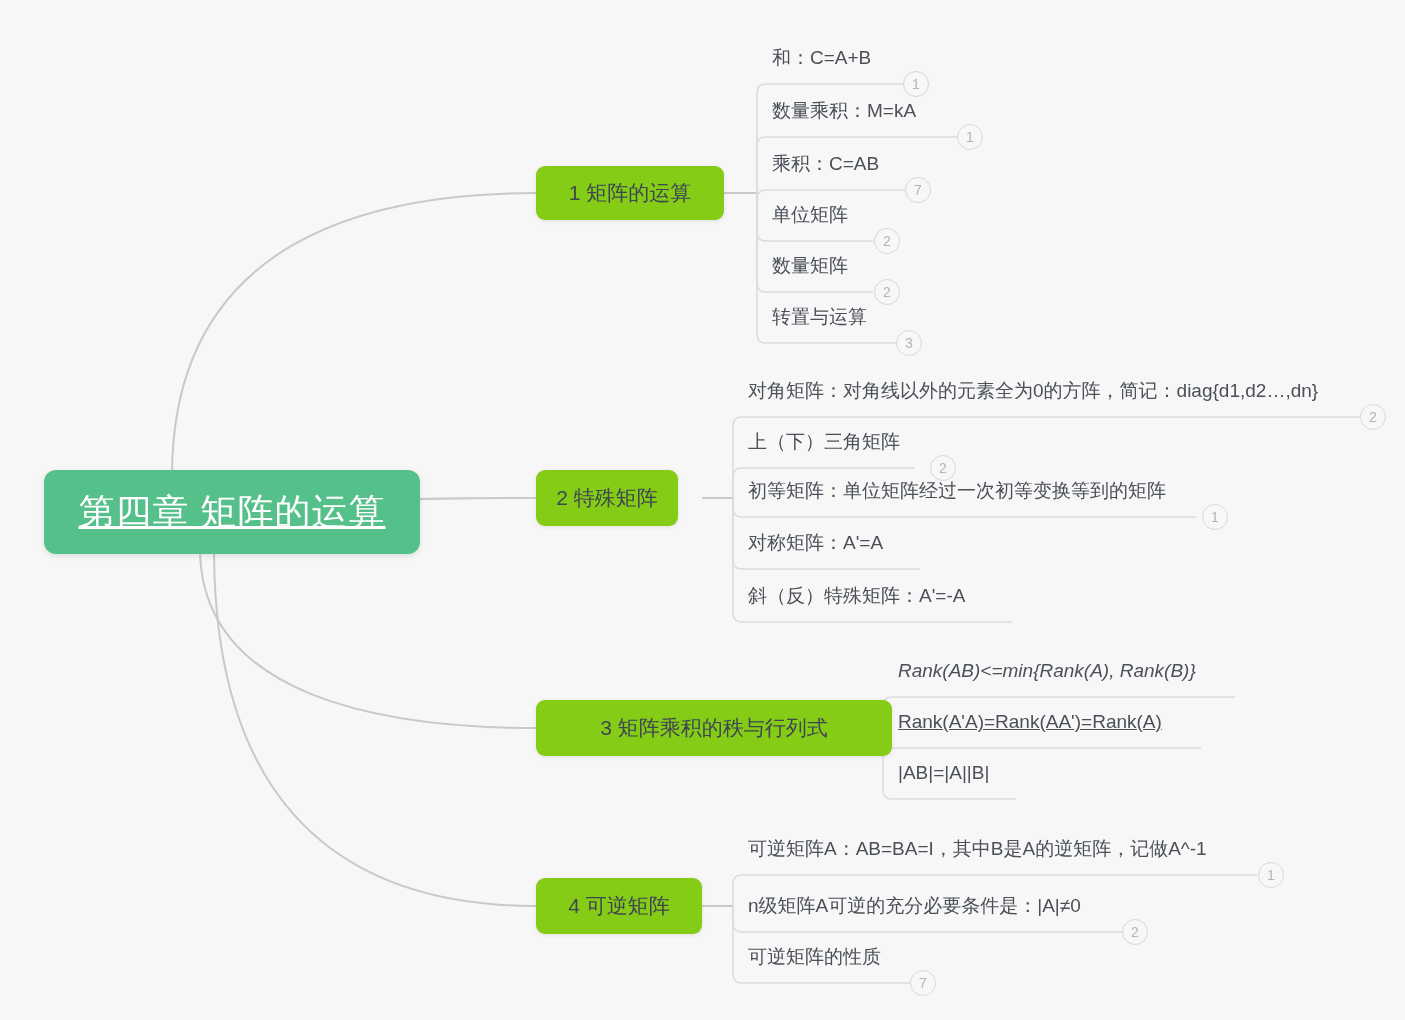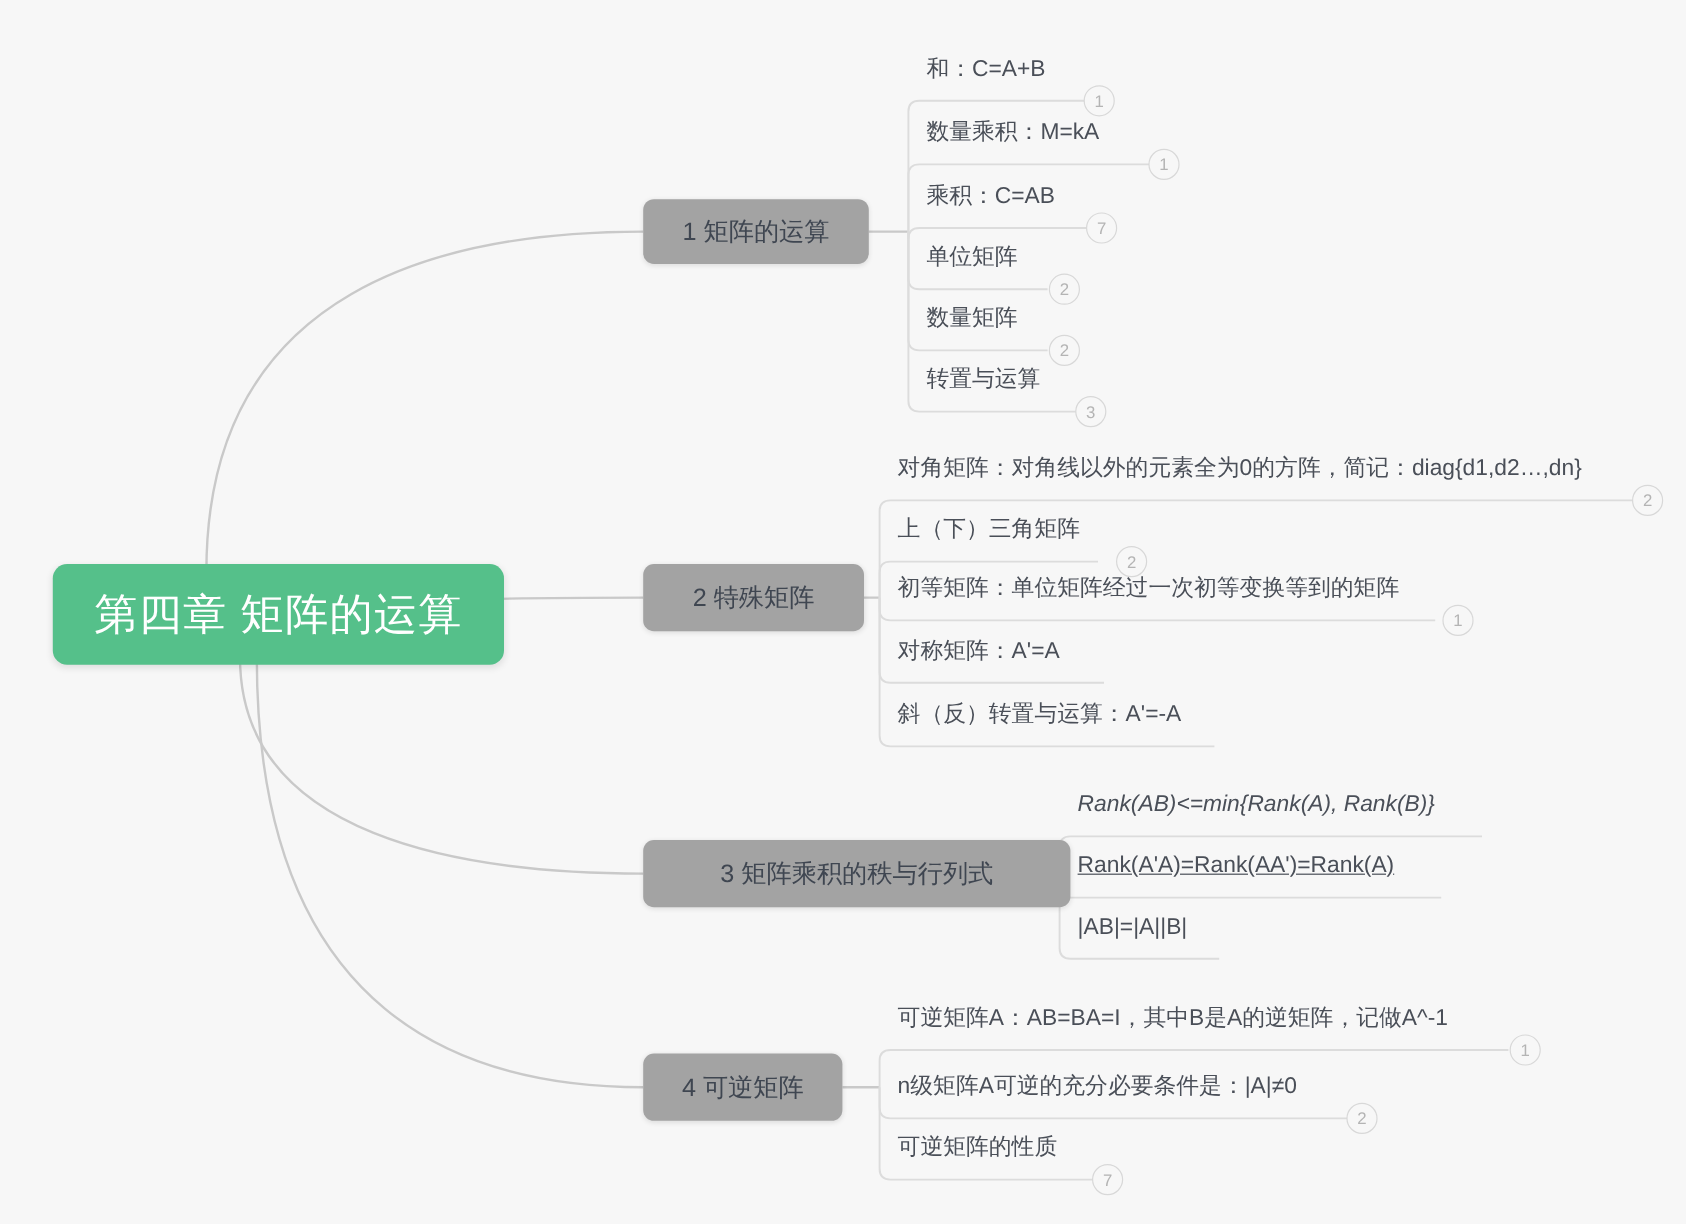--- a/index.html
+++ b/index.html
@@ -58,21 +58,21 @@
     padding: 0 26px;
   }
 
   
   .branch-node {
     position: absolute;
     z-index: 3;
     display: flex;
     align-items: center;
     justify-content: center;
-    background: #a3a3a3;
+    background: #84cc16;
     border-radius: 9px;
     color: #3f4651;
     font-size: 21px;
     box-shadow: 0 1px 4px rgba(0,0,0,0.10);
     box-sizing: border-box;
     padding: 0 18px;
     white-space: nowrap;
   }
 
   
@@ -128,51 +128,51 @@
       <path d="M 883 728 L 883 706 Q 883 697, 892 697 L 1235 697" class="leafline"></path>
       <path d="M 883 728 L 883 739 Q 883 748, 892 748 L 1201 748" class="leafline"></path>
       <path d="M 883 728 L 883 790 Q 883 799, 892 799 L 1016 799" class="leafline"></path>
       <path d="M 214 548 C 214 850.72, 391.1 906, 536 906"></path>
       <path d="M 702 906 L 733 906"></path>
       <path d="M 733 906 L 733 884 Q 733 875, 742 875 L 1257 875" class="leafline"></path>
       <path d="M 733 906 L 733 923 Q 733 932, 742 932 L 1123 932" class="leafline"></path>
       <path d="M 733 906 L 733 974 Q 733 983, 742 983 L 923 983" class="leafline"></path>
     </svg>
 
-  <div class="root-node" id="root-node" style="left: 44px; top: 470px; width: 376px; height: 84px; background: rgb(85, 192, 138); color: rgb(255, 255, 255);">
+  <div class="root-node" id="root-node" style="left: 44px; top: 470px; width: 376px; height: 84px; background: rgb(85, 192, 138); color: rgb(255, 255, 255); text-decoration: underline;">
     <span>第四章 矩阵的运算</span>
   </div>
 
   <div id="nodes">
       <div class="branch-node" style="left: 536px; top: 166px; width: 188px; height: 54px;">
         <span>1 矩阵的运算</span>
       </div>
       <div class="leaf-node" style="left: 772px; top: 48px;">和：C=A+B</div>
       <div class="badge" style="left: 903px; top: 71px;">1</div>
       <div class="leaf-node" style="left: 772px; top: 101px;">数量乘积：M=kA</div>
       <div class="badge" style="left: 957px; top: 124px;">1</div>
       <div class="leaf-node" style="left: 772px; top: 154px;">乘积：C=AB</div>
       <div class="badge" style="left: 905px; top: 177px;">7</div>
       <div class="leaf-node" style="left: 772px; top: 205px;">单位矩阵</div>
       <div class="badge" style="left: 874px; top: 228px;">2</div>
       <div class="leaf-node" style="left: 772px; top: 256px;">数量矩阵</div>
       <div class="badge" style="left: 874px; top: 279px;">2</div>
       <div class="leaf-node" style="left: 772px; top: 307px;">转置与运算</div>
       <div class="badge" style="left: 896px; top: 330px;">3</div>
-      <div class="branch-node" style="left: 536px; top: 470px; width: 184px; height: 56px;">
+      <div class="branch-node" style="left: 536px; top: 470px; width: 142px; height: 56px;">
         <span>2 特殊矩阵</span>
       </div>
       <div class="leaf-node" style="left: 748px; top: 381px;">对角矩阵：对角线以外的元素全为0的方阵，简记：diag{d1,d2…,dn}</div>
       <div class="badge" style="left: 1360px; top: 404px;">2</div>
       <div class="leaf-node" style="left: 748px; top: 432px;">上（下）三角矩阵</div>
       <div class="badge" style="left: 930px; top: 455px;">2</div>
       <div class="leaf-node" style="left: 748px; top: 481px;">初等矩阵：单位矩阵经过一次初等变换等到的矩阵</div>
       <div class="badge" style="left: 1202px; top: 504px;">1</div>
       <div class="leaf-node" style="left: 748px; top: 533px;">对称矩阵：A'=A</div>
-      <div class="leaf-node" style="left: 748px; top: 586px;">斜（反）转置与运算：A'=-A</div>
+      <div class="leaf-node" style="left: 748px; top: 586px;">斜（反）特殊矩阵：A'=-A</div>
       <div class="branch-node" style="left: 536px; top: 700px; width: 356px; height: 56px;">
         <span>3 矩阵乘积的秩与行列式</span>
       </div>
       <div class="leaf-node" style="left: 898px; top: 661px; font-style: italic;">Rank(AB)&lt;=min{Rank(A), Rank(B)}</div>
       <div class="leaf-node" style="left: 898px; top: 712px; text-decoration: underline;">Rank(A'A)=Rank(AA')=Rank(A)</div>
       <div class="leaf-node" style="left: 898px; top: 763px;">|AB|=|A||B|</div>
       <div class="branch-node" style="left: 536px; top: 878px; width: 166px; height: 56px;">
         <span>4 可逆矩阵</span>
       </div>
       <div class="leaf-node" style="left: 748px; top: 839px;">可逆矩阵A：AB=BA=I，其中B是A的逆矩阵，记做A^-1</div>

